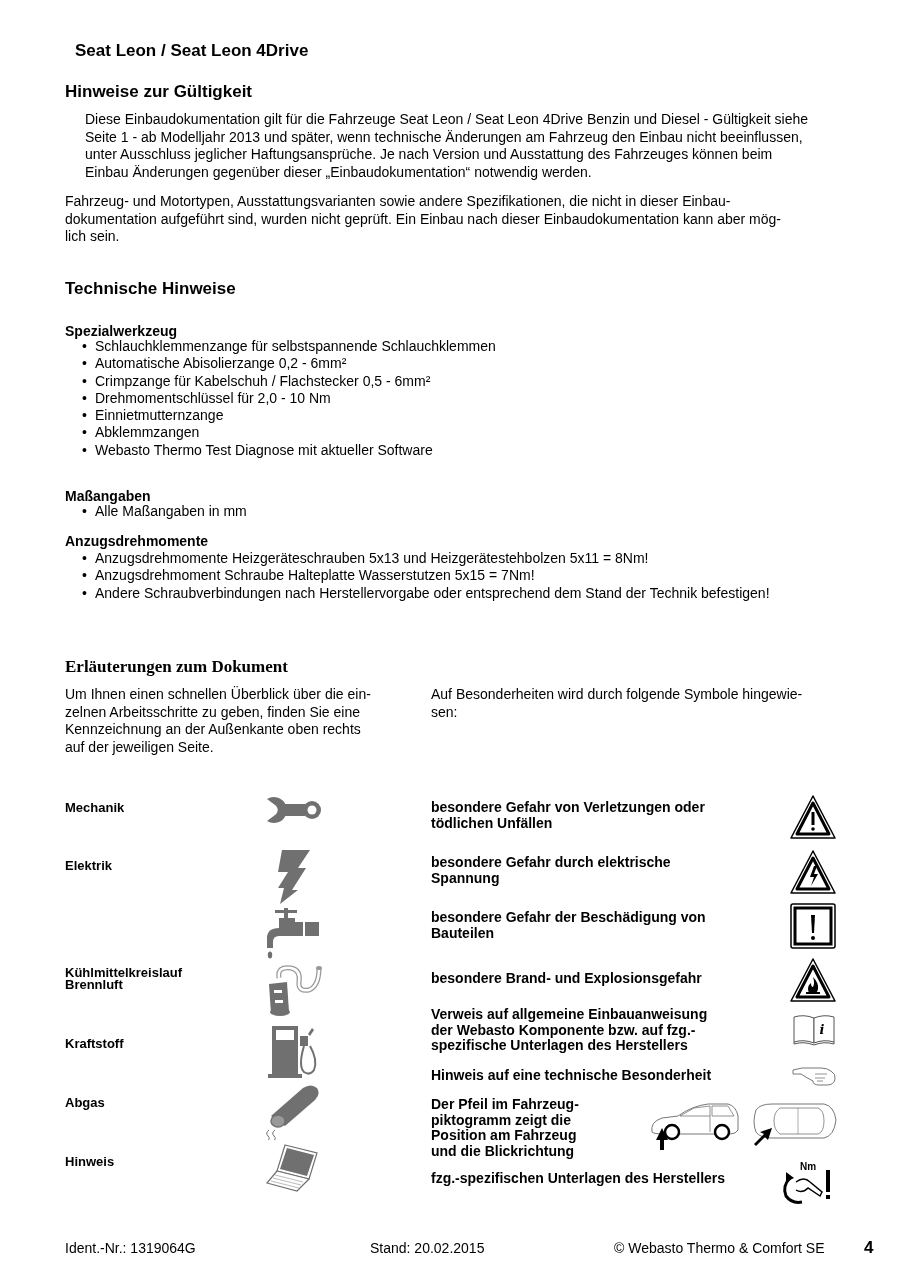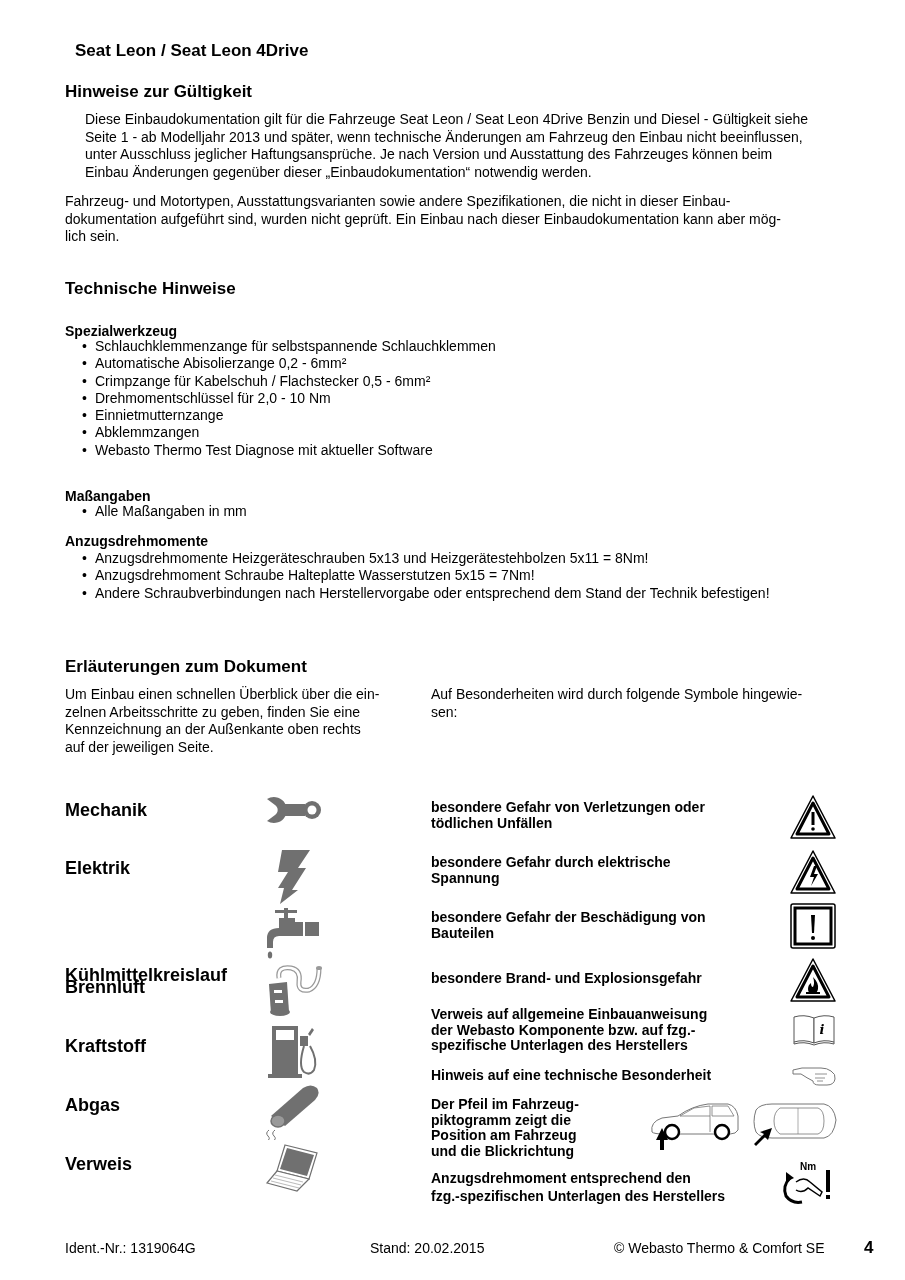--- a/index.html
+++ b/index.html
@@ -6,21 +6,21 @@
   body { width: 905px; height: 1280px; position: relative; overflow: hidden;
          font-family: "Liberation Sans", sans-serif; color: #000; }
   .abs { position: absolute; }
   .h1 { font-size: 17px; font-weight: bold; }
   .h2 { font-size: 17px; font-weight: bold; }
   .p { font-size: 14px; line-height: 17.5px; }
   .sub { font-size: 14px; font-weight: bold; }
   ul.bl { list-style: none; margin: 0; padding: 0; }
   ul.bl li { font-size: 14px; line-height: 17.3px; padding-left: 30px; position: relative; }
   ul.bl li::before { content: "\2022"; position: absolute; left: 17px; }
-  .cat { font-size: 18px; font-weight: bold; }
+  .cat { font-size: 13px; font-weight: bold; }
   .sym { font-size: 14px; font-weight: bold; line-height: 15.5px; }
   .foot { font-size: 14px; }
   svg { display: block; }
 </style>
 </head>
 <body>
 
 <div class="abs h1" style="left:75px; top:41px;">Seat Leon / Seat Leon 4Drive</div>
 
 <div class="abs h2" style="left:65px; top:82px;">Hinweise zur Gültigkeit</div>
@@ -54,23 +54,23 @@
   <li>Alle Maßangaben in mm</li>
 </ul>
 
 <div class="abs sub" style="left:65px; top:533px;">Anzugsdrehmomente</div>
 <ul class="abs bl" style="left:65px; top:550px; width:800px;">
   <li>Anzugsdrehmomente Heizgeräteschrauben 5x13 und Heizgerätestehbolzen 5x11 = 8Nm!</li>
   <li>Anzugsdrehmoment Schraube Halteplatte Wasserstutzen 5x15 = 7Nm!</li>
   <li>Andere Schraubverbindungen nach Herstellervorgabe oder entsprechend dem Stand der Technik befestigen!</li>
 </ul>
 
-<div class="abs h2" style="left:65px; top:657px;">Erläuterungen zum Dokument</div>
+<div class="abs h2" style="left:65px; top:657px;font-family:Liberation Serif, serif;">Erläuterungen zum Dokument</div>
 <div class="abs p" style="left:65px; top:686px; width:350px;">
-  <div>Um Einbau einen schnellen Überblick über die ein-</div>
+  <div>Um Ihnen einen schnellen Überblick über die ein-</div>
   <div>zelnen Arbeitsschritte zu geben, finden Sie eine</div>
   <div>Kennzeichnung an der Außenkante oben rechts</div>
   <div>auf der jeweiligen Seite.</div>
 </div>
 <div class="abs p" style="left:431px; top:686px; width:420px;">
   <div>Auf Besonderheiten wird durch folgende Symbole hingewie-</div>
   <div>sen:</div>
 </div>
 
 <div class="abs cat" style="left:65px; top:800px;">Mechanik</div>
@@ -130,21 +130,21 @@
 <div class="abs cat" style="left:65px; top:1095px;">Abgas</div>
 <div class="abs" style="left:263px; top:1084px;">
   <svg width="60" height="56" viewBox="0 0 60 56">
     <path d="M8 32 L40 4 Q48 -1 54 4 Q58 10 52 16 L22 42 Z" fill="#707070"></path>
     <ellipse cx="15" cy="37" rx="7" ry="6" fill="#999" stroke="#707070" stroke-width="1.5"></ellipse>
     <path d="M6 46 Q2 49 5 52 Q8 55 4 57" fill="none" stroke="#707070" stroke-width="1"></path>
     <path d="M12 46 Q8 49 11 52 Q14 55 10 57" fill="none" stroke="#707070" stroke-width="1"></path>
   </svg>
 </div>
 
-<div class="abs cat" style="left:65px; top:1154px;">Verweis</div>
+<div class="abs cat" style="left:65px; top:1154px;">Hinweis</div>
 <div class="abs" style="left:265px; top:1143px;">
   <svg width="56" height="50" viewBox="0 0 56 50">
     <path d="M20 2 L52 10 L44 36 L12 28 Z" fill="#fff" stroke="#707070" stroke-width="1.2"></path>
     <path d="M22 5 L49 12 L42 33 L15 26 Z" fill="#707070"></path>
     <path d="M12 28 L44 36 L32 48 L2 40 Z" fill="#fff" stroke="#707070" stroke-width="1.2"></path>
     <path d="M10 32 L38 39 M8 35 L36 42 M6 38 L34 45" stroke="#aaa" stroke-width="0.8"></path>
   </svg>
 </div>
 
 <div class="abs sym" style="left:431px; top:800px;">
@@ -238,21 +238,20 @@
     <path d="M12 50 L12 40 L8 40 L14 28 L20 40 L16 40 L16 50 Z" fill="#000"></path>
 
     <path d="M108 10 Q112 4 124 4 L176 4 Q186 6 188 20 Q186 36 176 38 L124 38 Q112 38 108 32 Q104 22 108 10 Z" fill="#fff" stroke="#777" stroke-width="1"></path>
     <path d="M132 8 L170 8 Q176 10 176 21 Q176 32 170 34 L132 34 Q126 30 126 21 Q126 12 132 8 Z" fill="none" stroke="#777" stroke-width="0.8"></path>
     <line x1="150" y1="8" x2="150" y2="34" stroke="#777" stroke-width="0.6"></line>
     <path d="M106 44 L116 34 L112 32 L124 28 L120 40 L117 37 L108 46 Z" fill="#000"></path>
   </svg>
 </div>
 
 <div class="abs sym" style="left:431px; top:1169px; line-height:18px;">
-  <div>Anzugsdrehmoment entsprechend den</div>
   <div>fzg.-spezifischen Unterlagen des Herstellers</div>
 </div>
 <div class="abs" style="left:778px; top:1160px;">
   <svg width="56" height="46" viewBox="0 0 56 46">
     <text x="22" y="10" font-family="Liberation Sans, sans-serif" font-weight="bold" font-size="10" fill="#000">Nm</text>
     <path d="M12 18 Q4 26 8 36 Q14 44 24 42" fill="none" stroke="#000" stroke-width="3"></path>
     <path d="M8 12 L16 18 L8 22 Z" fill="#000"></path>
     <path d="M18 22 Q26 16 32 22 L44 32 L42 36 L30 28 Q24 34 18 30" fill="#fff" stroke="#000" stroke-width="1.5"></path>
     <rect x="48" y="10" width="4" height="22" fill="#000"></rect>
     <rect x="48" y="35" width="4" height="4" fill="#000"></rect>

